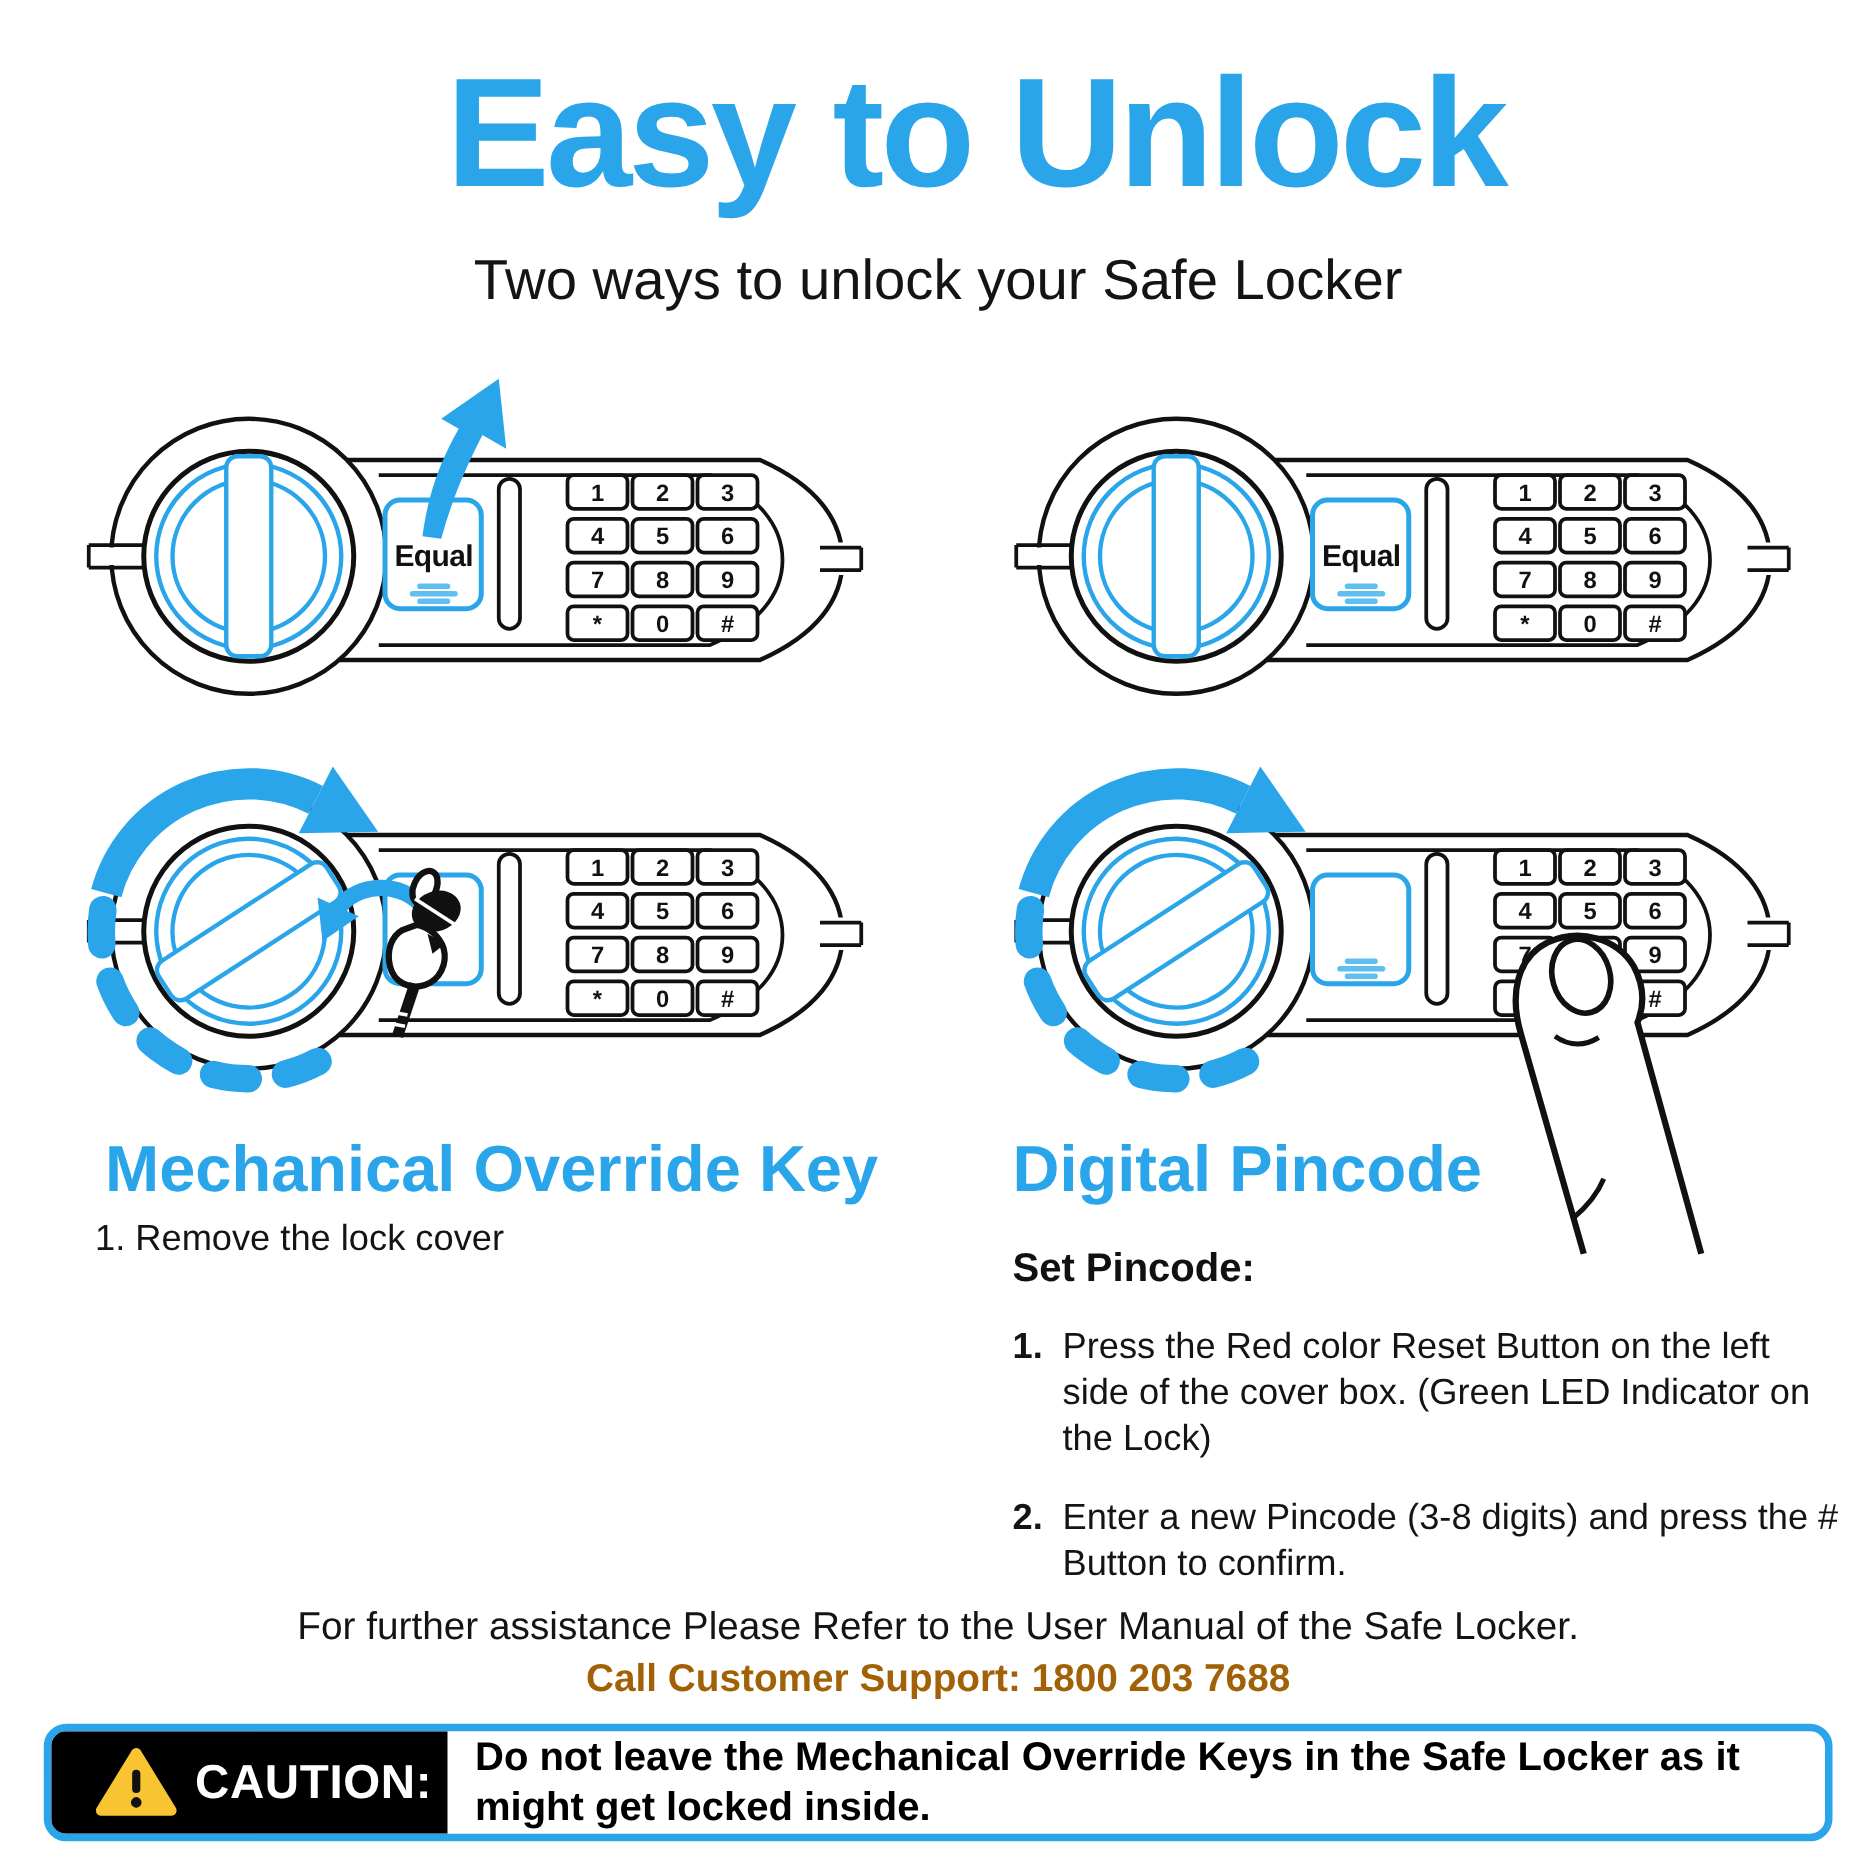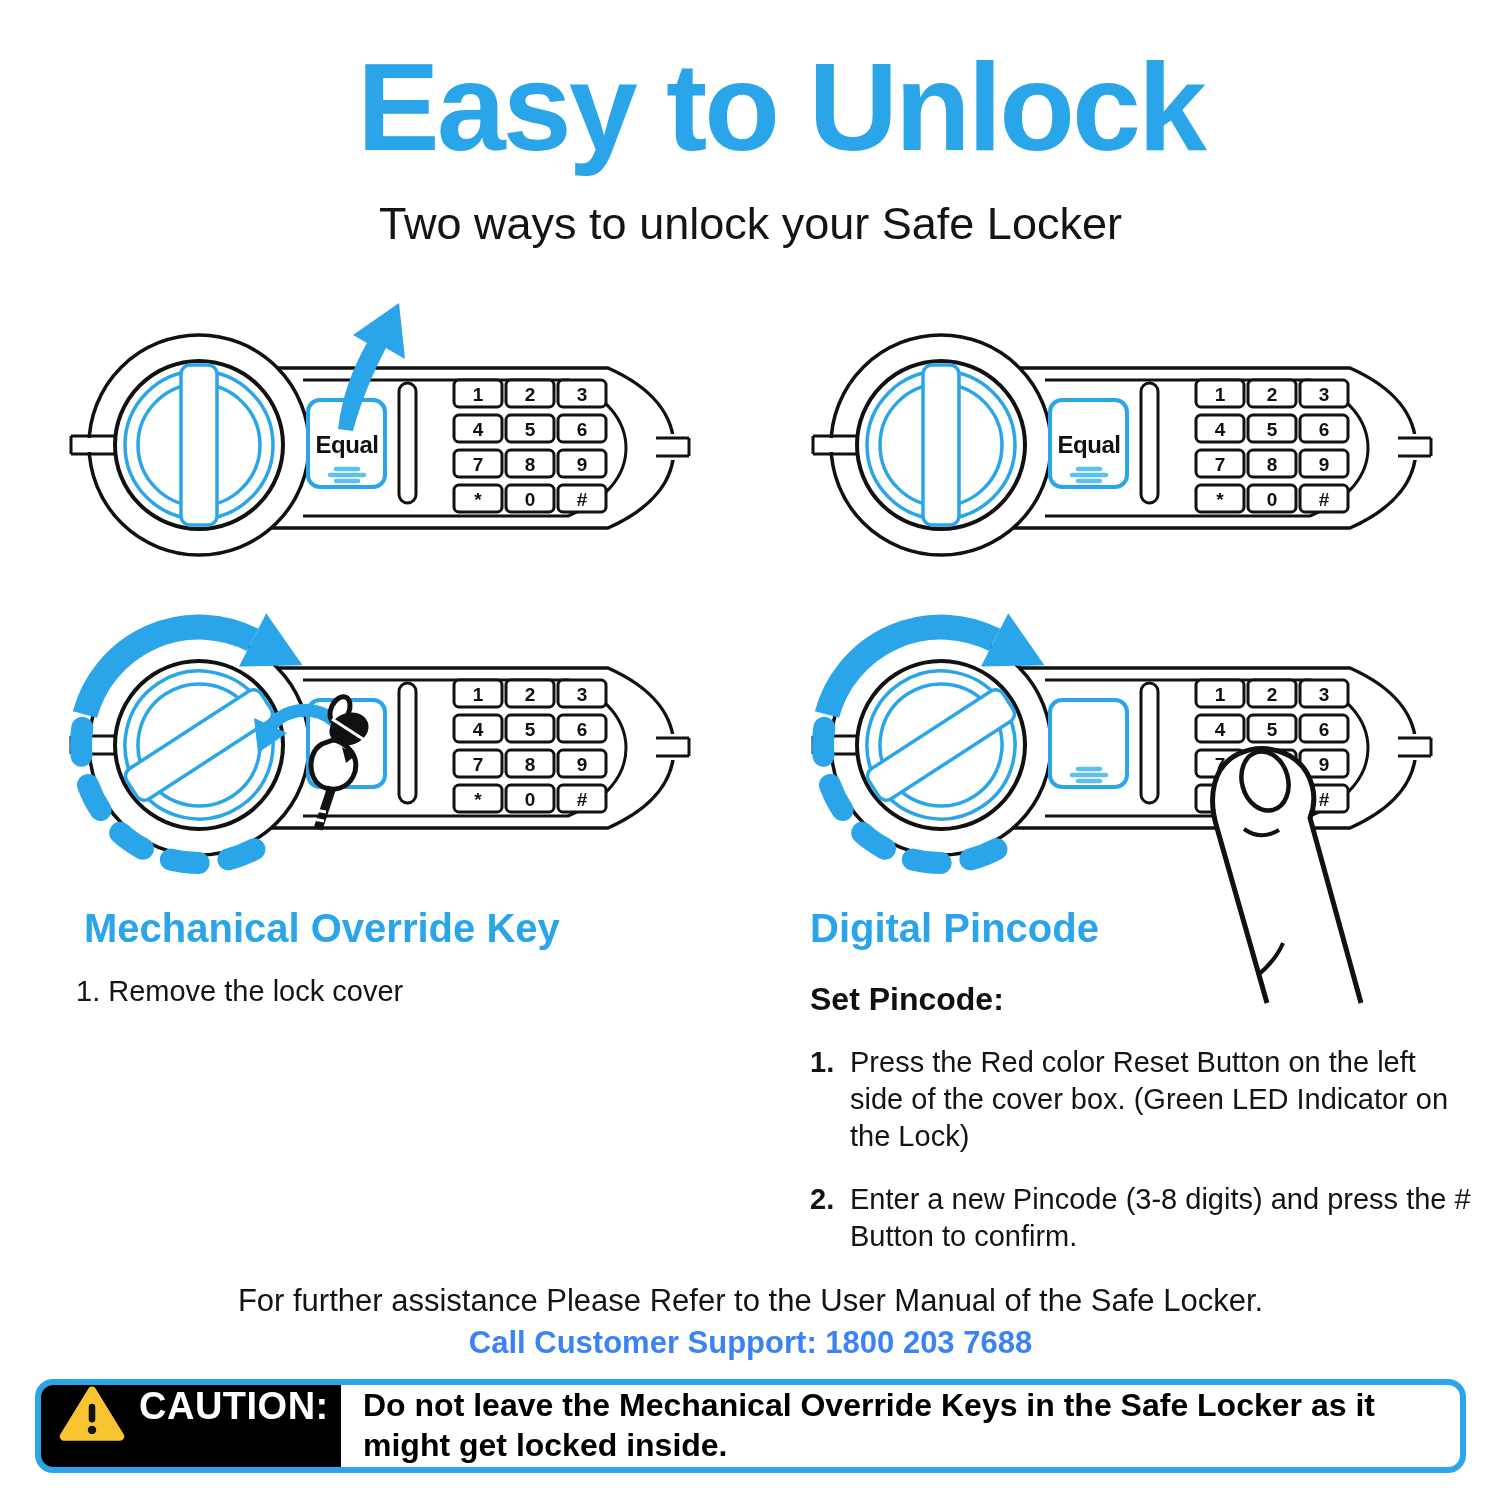--- a/index.html
+++ b/index.html
@@ -19,39 +19,39 @@
   svg.lock{position:absolute;overflow:visible;}
   .lock-tl{left:70px;top:298px;}
   .lock-tr{left:812px;top:298px;}
   .lock-bl{left:70px;top:598px;}
   .lock-br{left:812px;top:598px;}
   .equal-label{
     font-family:"Liberation Sans",sans-serif;font-weight:bold;font-size:24px;
     letter-spacing:-0.5px;fill:#111;text-anchor:middle;
   }
   .section-heading{
-    font-size:40px;font-weight:700;color:#2AA5EA;
+    font-size:52px;font-weight:700;color:#2AA5EA;
   }
   .mech-heading{left:84px;top:906px;}
   .mech-steps{left:76px;top:970px;font-size:29px;line-height:42px;color:#141414;}
   .digital-col{left:810px;top:906px;width:664px;}
   .digital-sub{margin-top:30px;font-size:32px;font-weight:700;color:#111;}
   .dstep{display:flex;margin-top:26px;}
   .dstep .num{font-weight:700;font-size:29px;width:40px;flex:none;line-height:37px;}
   .dstep .txt{width:630px;font-size:29px;line-height:37px;}
   .assist-note{top:1283px;left:0;width:100%;text-align:center;font-size:31px;color:#141414;}
-  .support-note{top:1325px;left:0;width:100%;text-align:center;font-size:31px;font-weight:700;color:#3b82f6;}
+  .support-note{top:1325px;left:0;width:100%;text-align:center;font-size:31px;font-weight:700;color:#a16207;}
   .caution-bar{
     left:35px;top:1379px;width:1431px;height:94px;box-sizing:border-box;
     border:6px solid #2AA5EA;border-radius:18px;background:#fff;
     display:flex;overflow:hidden;
   }
   .caution-left{
-    background:#000;width:282px;flex:none;display:flex;
-    padding-left:18px;gap:14px;
+    background:#000;width:282px;flex:none;display:flex;align-items:center;
+    padding-left:35px;gap:14px;
   }
   .caution-label{color:#fff;font-size:38px;font-weight:700;letter-spacing:0.5px;}
   .caution-right{display:flex;align-items:flex-start;padding-left:22px;}
   .caution-msg{width:1090px;font-size:32px;font-weight:700;color:#000;line-height:40px;}
 </style>
 </head>
 <body>
 
 <svg width="0" height="0" style="position:absolute" aria-hidden="true">
   <defs>

